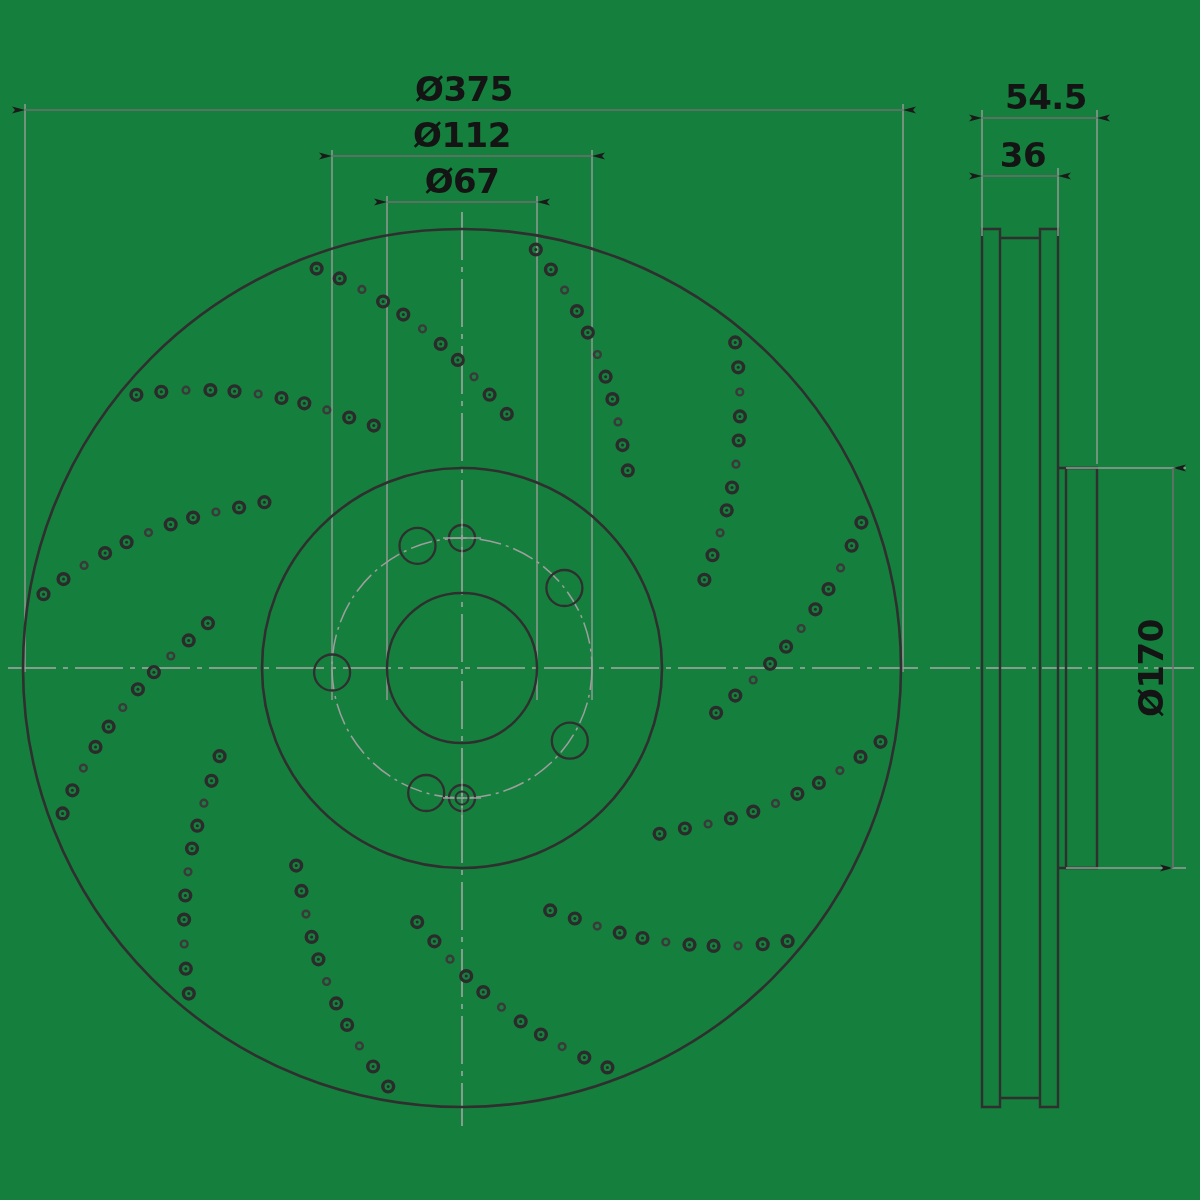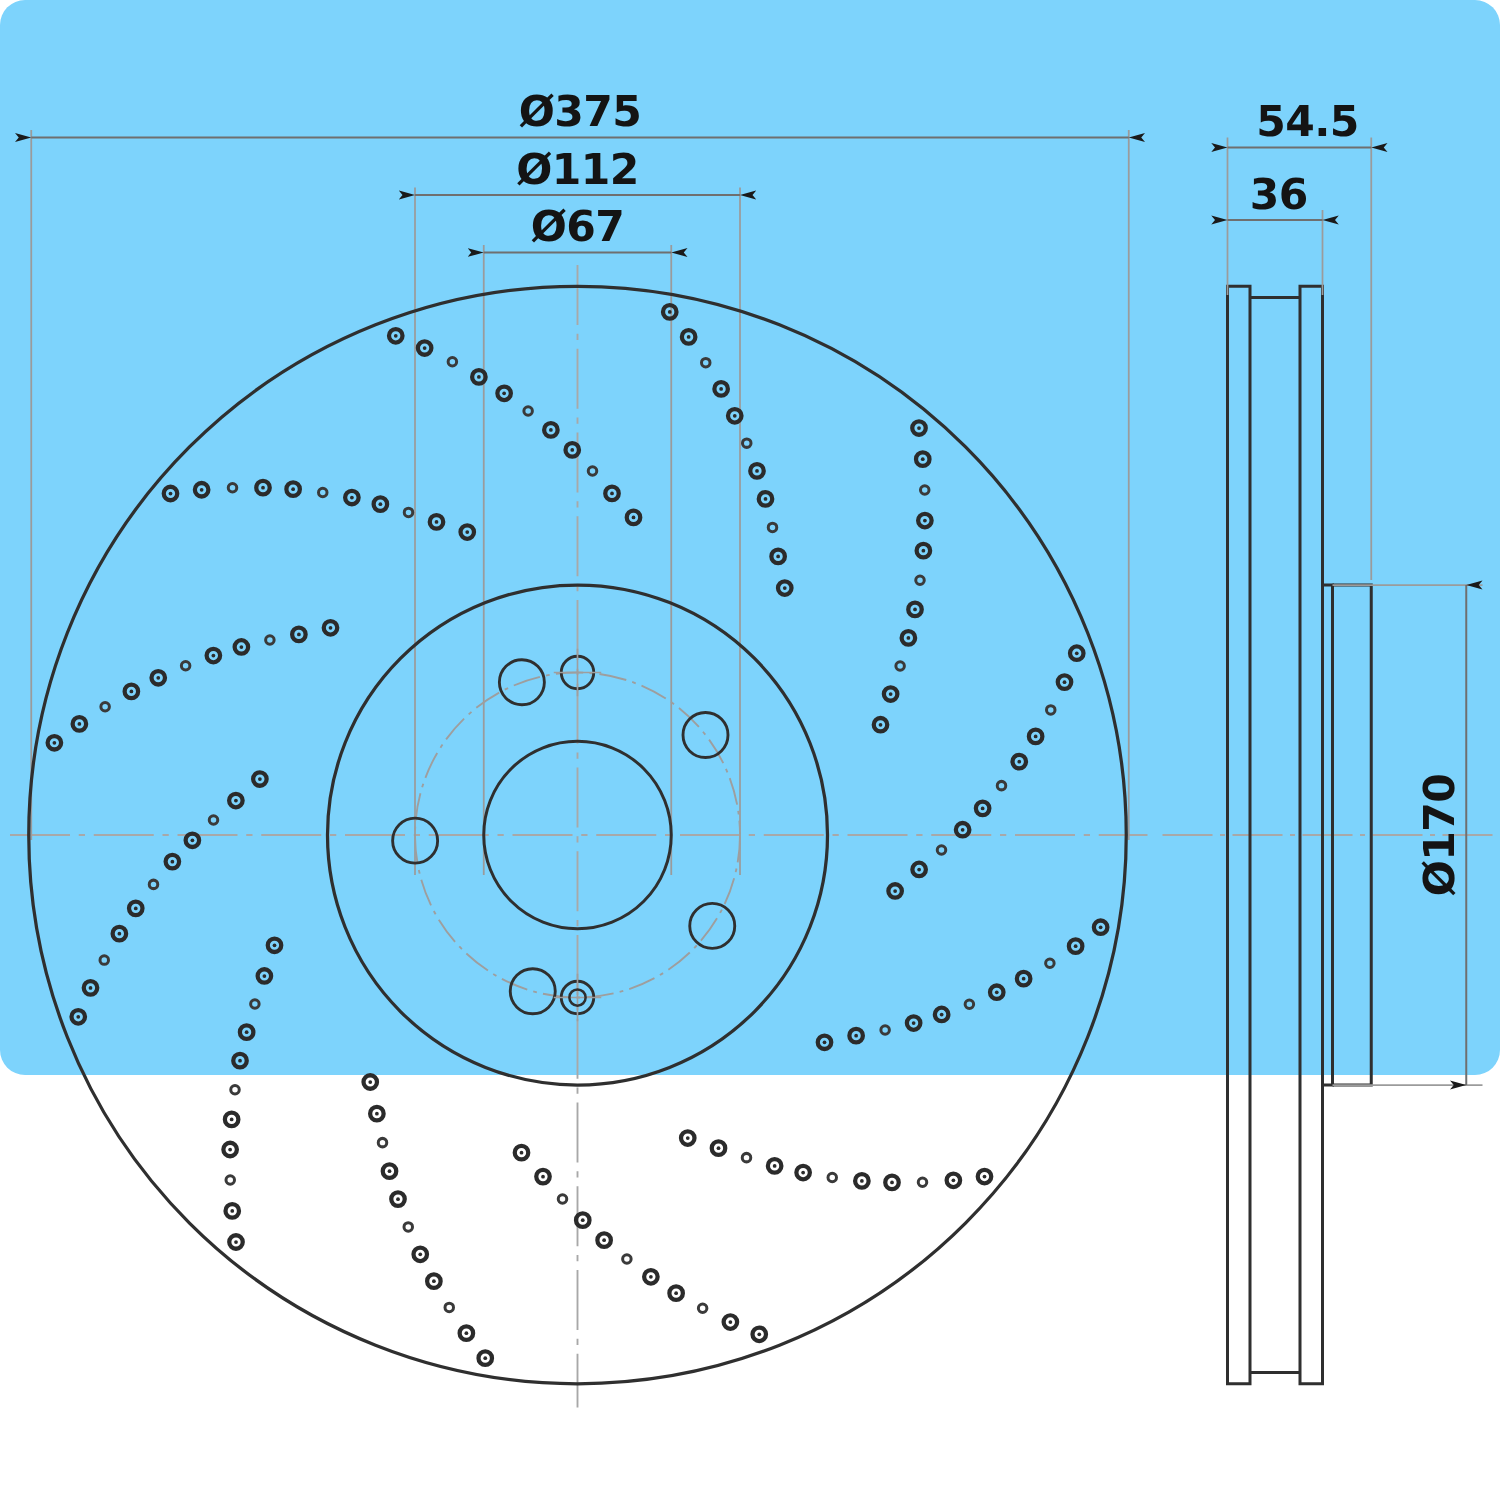--- a/index.html
+++ b/index.html
@@ -2,21 +2,21 @@
 <html><head>
 <meta charset="utf-8">
 <title>Brake Disc Technical Drawing</title>
 <style>
   html,body{margin:0;padding:0;background:#ffffff;}
   body{
     width:1200px;height:1200px;
     font-family:"DejaVu Sans","Liberation Sans",sans-serif;
     overflow:hidden;position:relative;
   }
-  #sheet{position:relative;width:1200px;height:860px;background:#7dd3fc;border-radius:20px;}
+  #sheet{position:relative;width:1200px;height:1200px;background:#15803d;}
   svg#drawing{position:absolute;left:0;top:0;width:1200px;height:1200px;display:block;}
   .dimtext{
     font-family:"DejaVu Sans","Liberation Sans",sans-serif;
     font-size:34px;font-weight:700;fill:#141414;
     letter-spacing:-0.5px;
   }
 </style>
 </head>
 <body>
 

